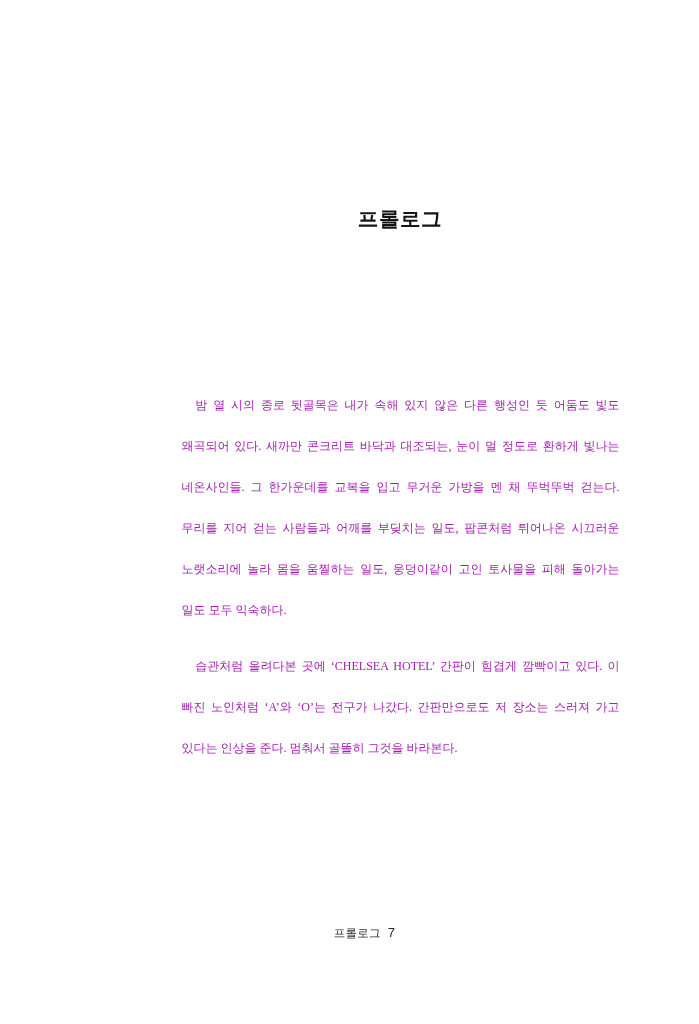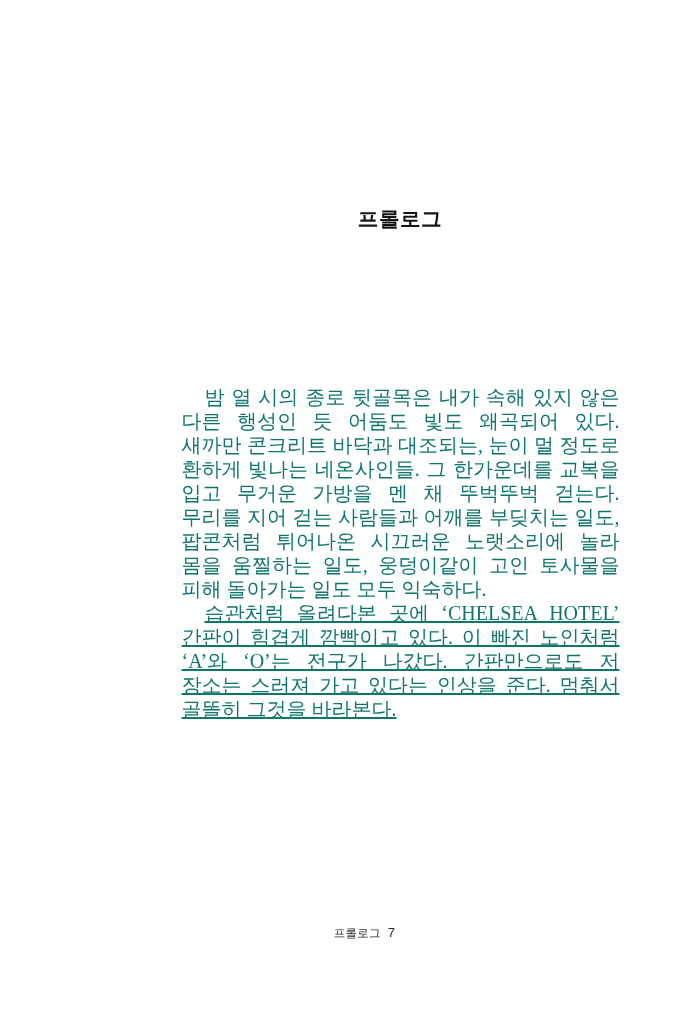--- a/index.html
+++ b/index.html
@@ -38,34 +38,33 @@
   .body-block {
     position: absolute;
     top: 385px;
     left: 131px;
     width: 438px;
   }
 
   .para {
     margin: 0;
     font-family: "Liberation Serif", "DejaVu Serif", serif;
-    font-size: 20px;
-    line-height: 24px;
-    color: #0f766e;
+    font-size: 12px;
+    line-height: 41px;
+    color: #a21caf;
     text-align: justify;
     text-justify: inter-character;
     text-indent: 1.15em;
     word-break: keep-all;
     -webkit-hyphens: none;
     hyphens: none;
   }
 
   .para + .para {
-    margin-top: 0;
-    text-decoration: underline;
+    margin-top: 15px;
   }
 
   
   .para:last-child {
     text-align-last: left;
   }
 
   
   .footer {
     position: absolute;

